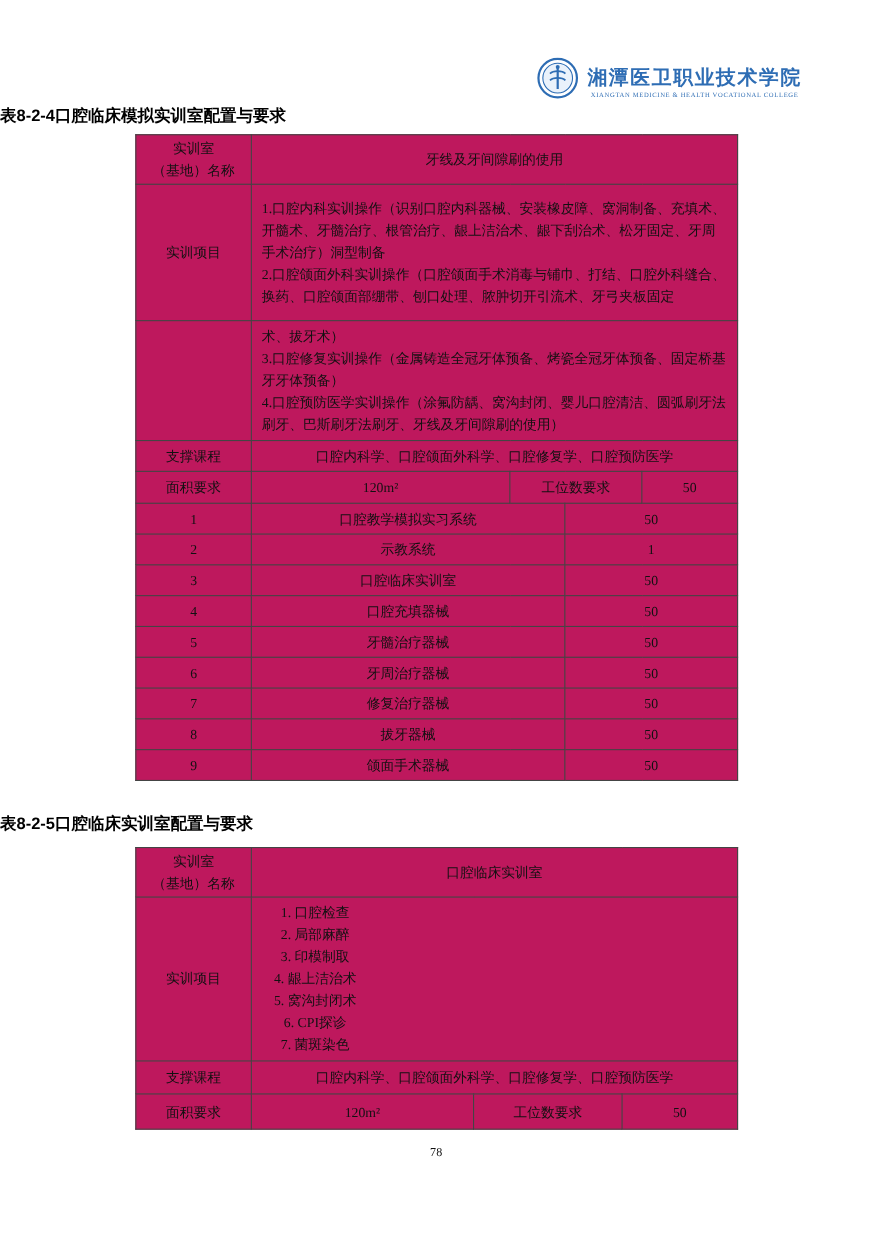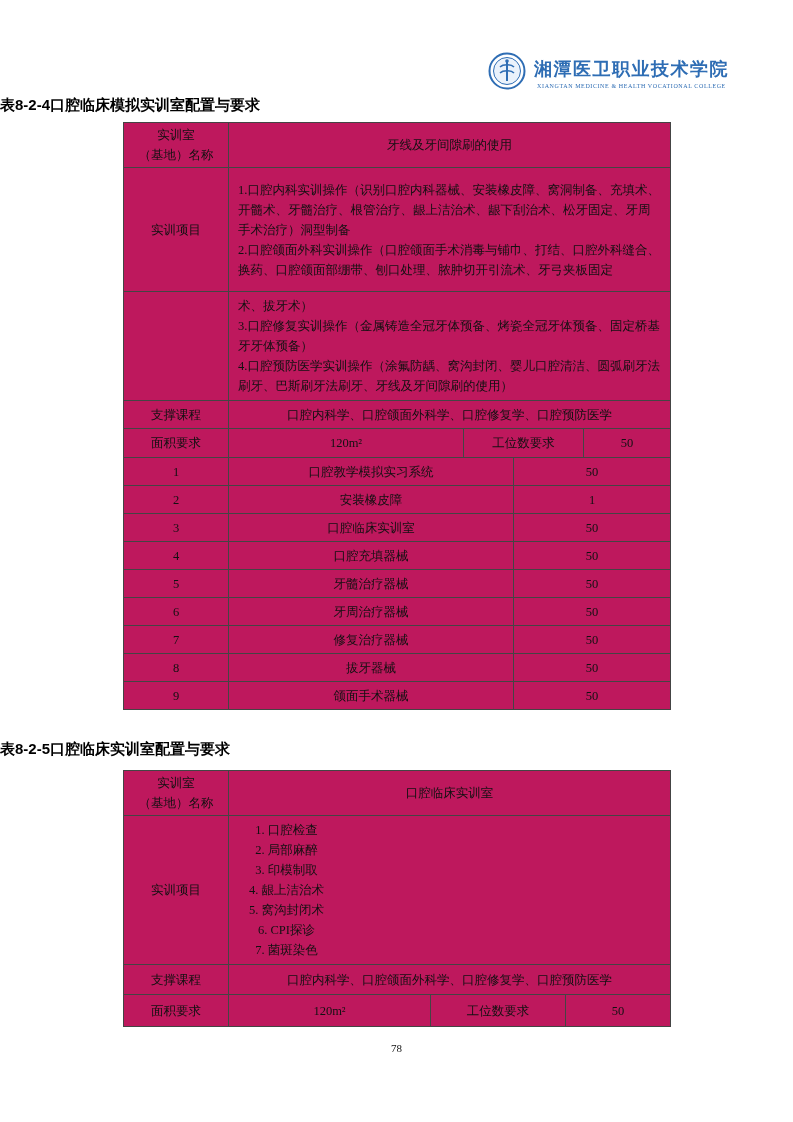--- a/index.html
+++ b/index.html
@@ -154,21 +154,21 @@
         <td colspan="2">工位数要求</td>
         <td>50</td>
       </tr>
       <tr style="height:28px">
         <td>1</td>
         <td colspan="2">口腔教学模拟实习系统</td>
         <td colspan="2">50</td>
       </tr>
       <tr style="height:28px">
         <td>2</td>
-        <td colspan="2">安装橡皮障</td>
+        <td colspan="2">示教系统</td>
         <td colspan="2">1</td>
       </tr>
       <tr style="height:28px">
         <td>3</td>
         <td colspan="2">口腔临床实训室</td>
         <td colspan="2">50</td>
       </tr>
       <tr style="height:28px">
         <td>4</td>
         <td colspan="2">口腔充填器械</td>

